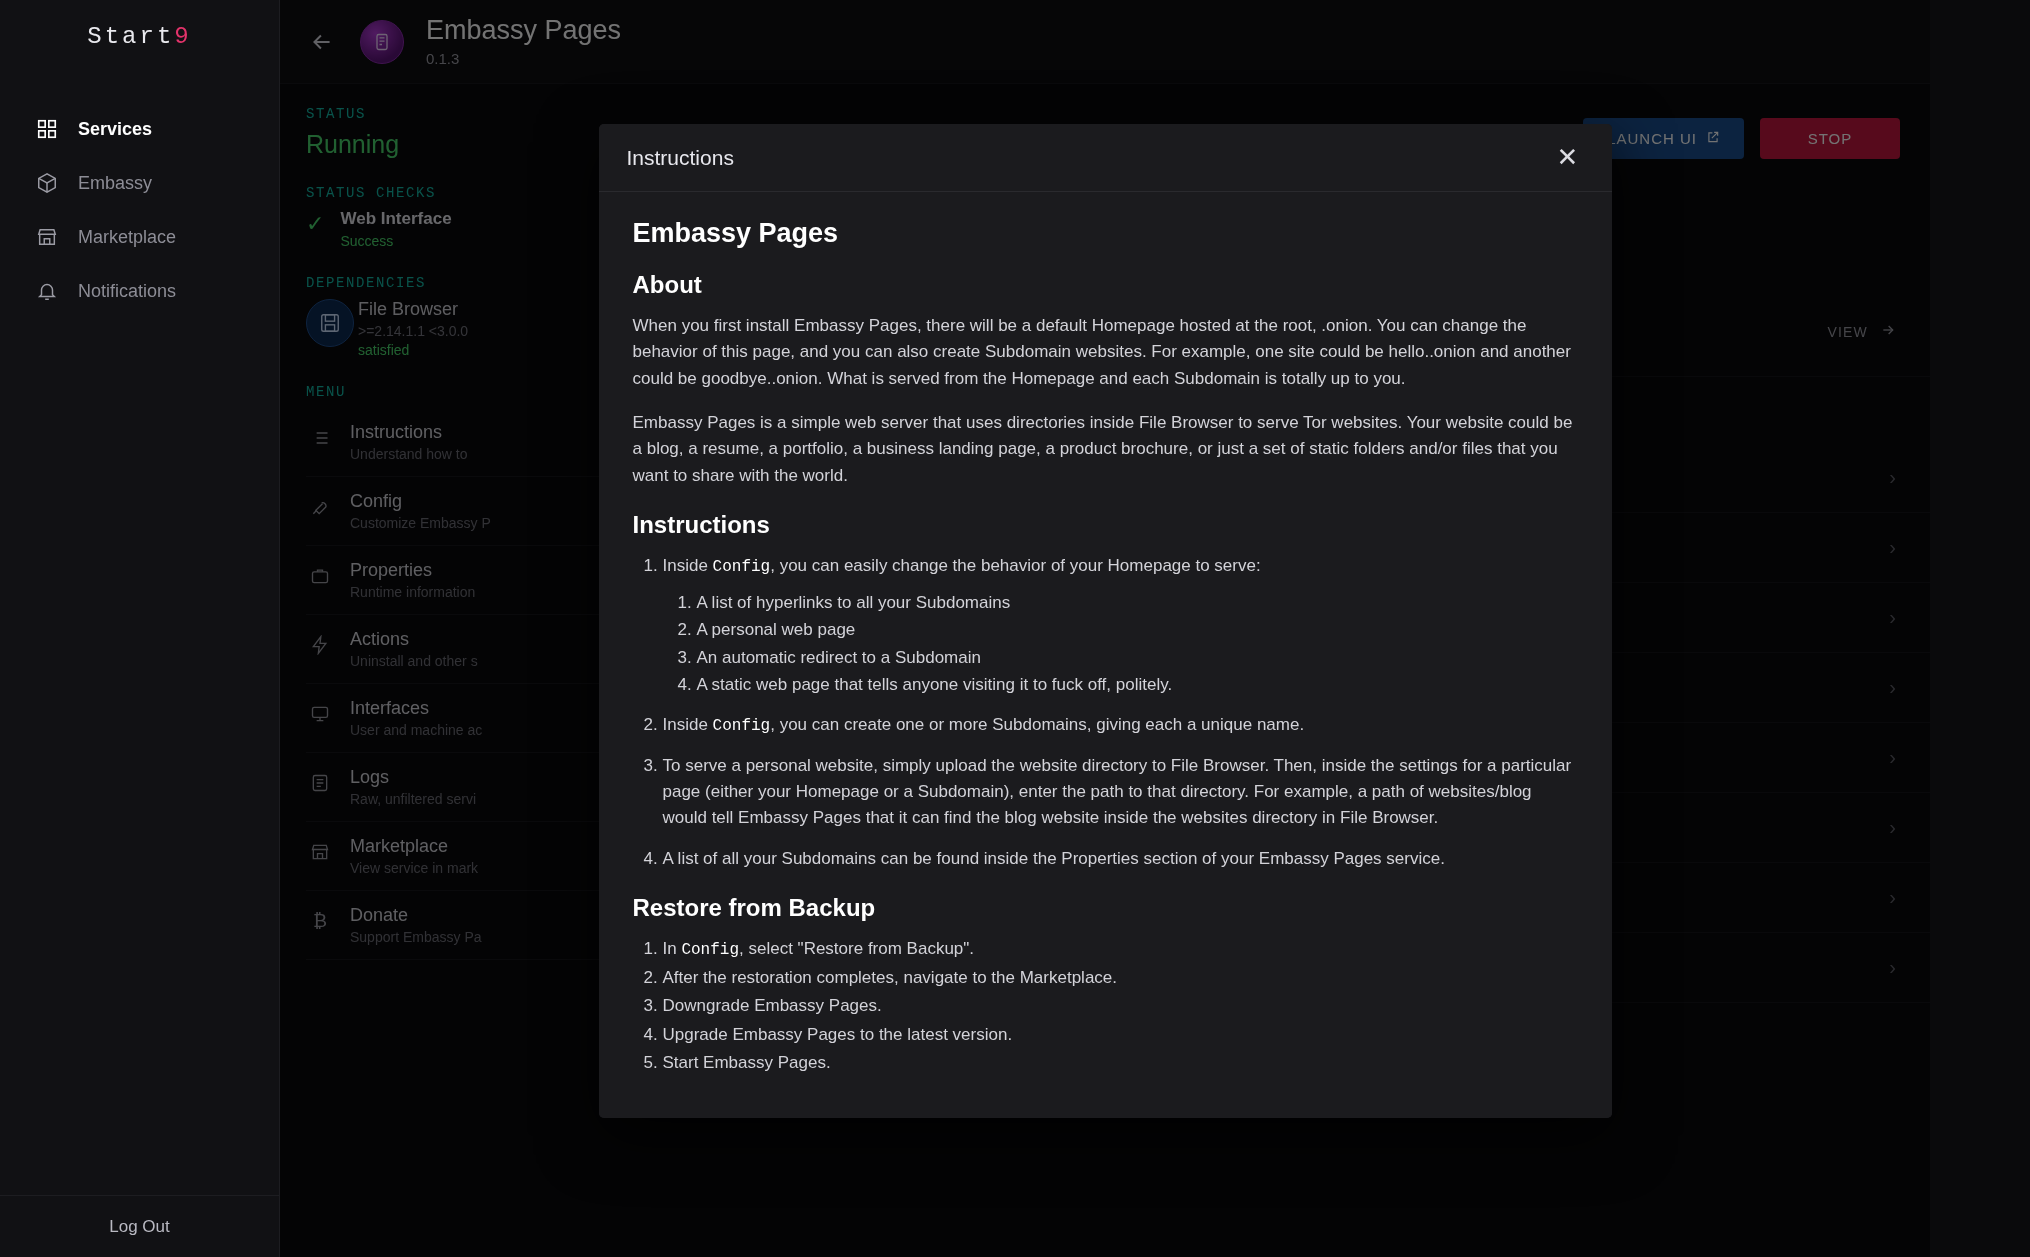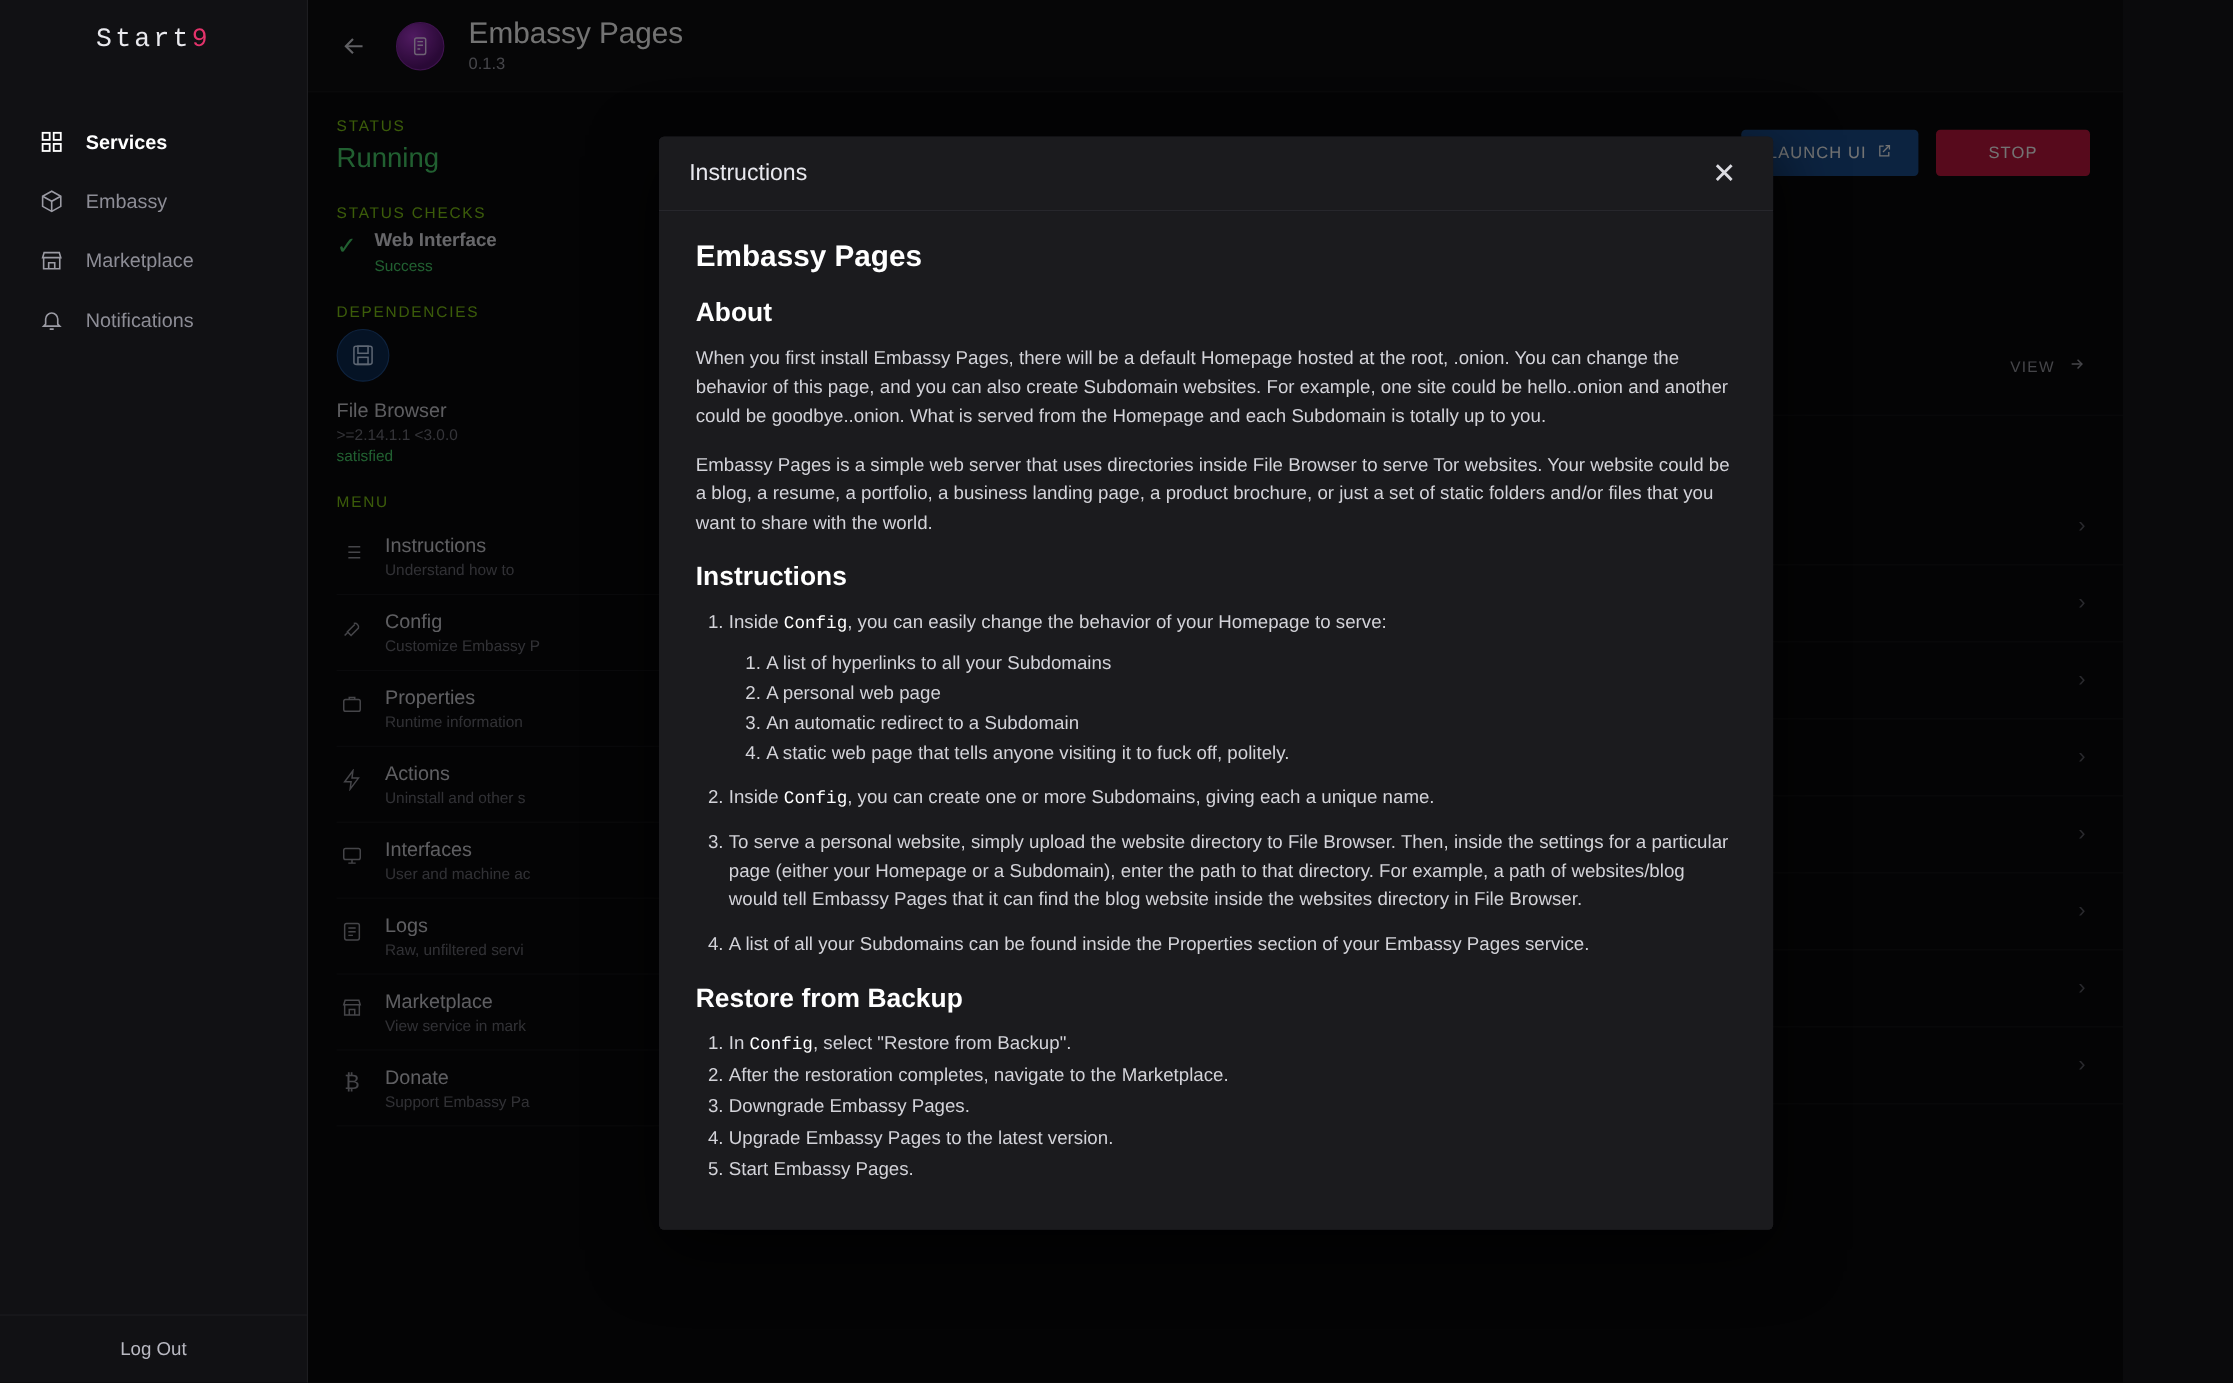--- a/index.html
+++ b/index.html
@@ -109,43 +109,43 @@
   }
   .left-pane {
     width: 470px;
     flex: 0 0 470px;
     padding: 22px 26px;
     color: #c9c9d2;
   }
   .section-label {
     font-size: 14px;
     letter-spacing: 1.6px;
-    color: #84cc16;
+    color: #14b8a6;
     margin-bottom: 8px;
+    font-family: Liberation Mono, monospace;
   }
   .status-value {
     font-size: 25px;
     color: #4ad66d;
     margin-bottom: 26px;
   }
   .health-row {
     display: flex;
     align-items: flex-start;
     gap: 16px;
     margin-bottom: 26px;
   }
   .check-mark { color: #4ad66d; font-size: 22px; line-height: 1; margin-top: 4px; }
   .health-name { color: #e4e4ea; font-size: 17px; font-weight: bold; }
   .health-sub { color: #4ad66d; font-size: 14px; margin-top: 4px; }
   .dep-row {
     display: flex;
     align-items: flex-start;
-    gap: 16px;
+    gap: 4px;
     margin-bottom: 26px;
-    flex-direction: column;
   }
   .dep-icon {
     width: 48px; height: 48px;
     border-radius: 50%;
     background: #0d2a52;
     border: 1px solid #1f4e8c;
     display: flex; align-items: center; justify-content: center;
     font-size: 22px;
     color: #cfe3ff;
   }

